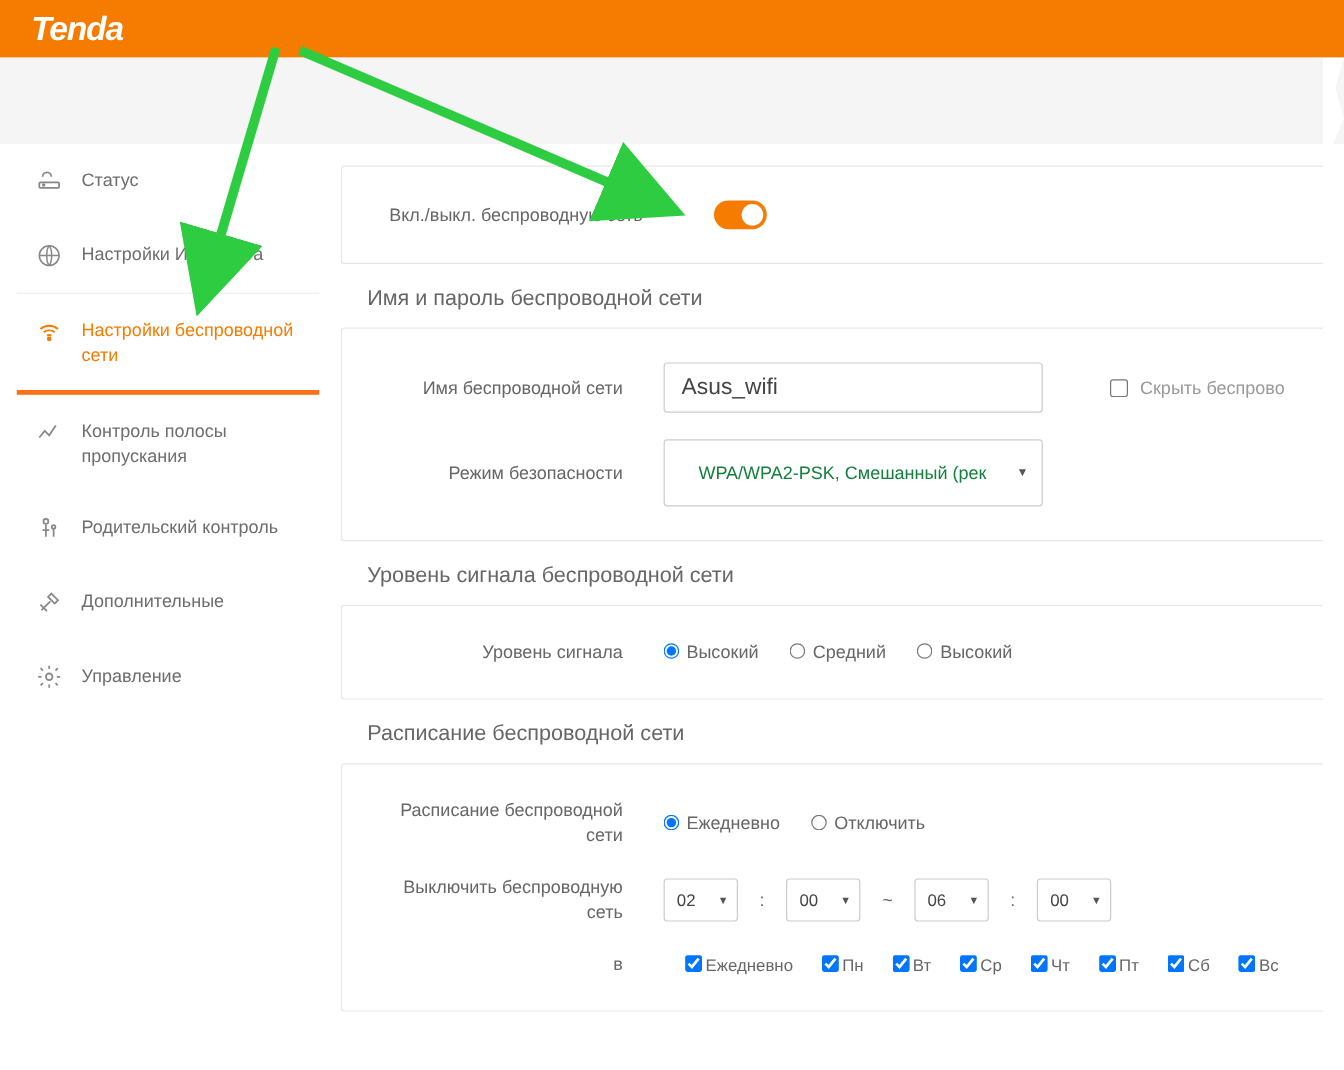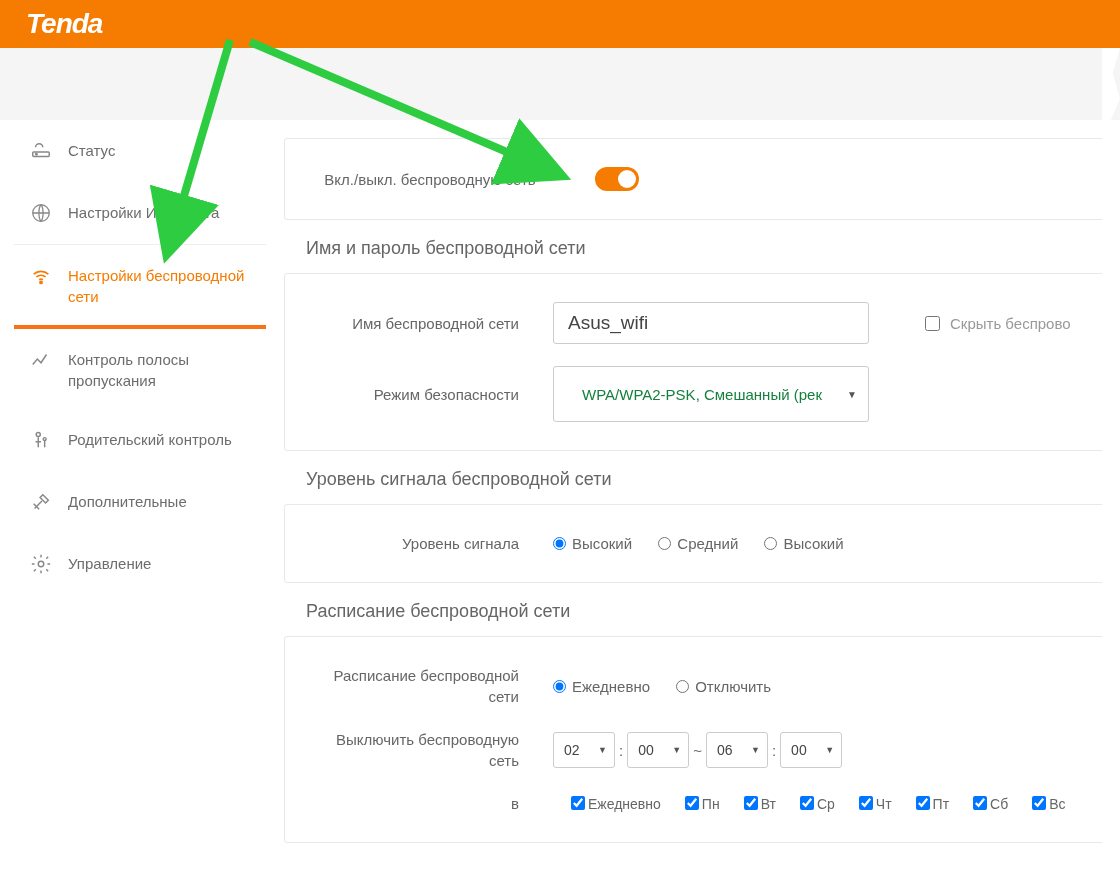--- a/index.html
+++ b/index.html
@@ -27,21 +27,21 @@
 .form-label { flex: 0 0 246px; text-align: right; padding-right: 34px; color: #666; line-height: 1.4; }
 .form-control { flex: 0 0 316px; }
 .text-input { width: 100%; height: 42px; border: 1px solid #ccc; border-radius: 3px; padding: 0 14px; font-size: 19px; color: #444; }
 .select { width: 100%; height: 56px; border: 1px solid #ccc; border-radius: 3px; padding: 0 30px 0 28px; font-size: 15px; color: #15803d; background: #fff; appearance: none; position: relative; }
 .select-wrap { position: relative; width: 100%; }
 .select-wrap::after { content: "▼"; position: absolute; right: 12px; top: 50%; transform: translateY(-50%); font-size: 10px; color: #555; pointer-events: none; }
 .hide-ssid { display: flex; align-items: center; margin-left: 56px; color: #999; }
 .hide-ssid input { width: 15px; height: 15px; margin-right: 10px; }
 .radio-group label { margin-right: 22px; color: #666; cursor: pointer; }
 .radio-group input { margin-right: 6px; position: relative; top: 1px; }
-.time-row { display: flex; align-items: center; gap: 0; }
+.time-row { display: flex; align-items: center; gap: 14px; }
 .small-select-wrap { position: relative; }
 .small-select { width: 62px; height: 36px; border: 1px solid #ccc; border-radius: 3px; padding: 0 22px 0 10px; font-size: 14px; color: #444; background: #fff; appearance: none; }
 .small-select-wrap::after { content: "▼"; position: absolute; right: 8px; top: 50%; transform: translateY(-50%); font-size: 9px; color: #555; pointer-events: none; }
 .sep { color: #666; margin: 0 4px; }
 .days-row { display: flex; align-items: center; gap: 2px; flex-wrap: nowrap; }
 .day-item { display: flex; align-items: flex-start; margin-right: 4px; white-space: nowrap; margin-left: 18px; }
 .day-item input { width: 14px; height: 14px; margin-right: 3px; }
 .day-item span { font-size: 14px; color: #666; }
 
 .arrows { position: absolute; top: 0; left: 0; width: 1120px; height: 892px; pointer-events: none; }

